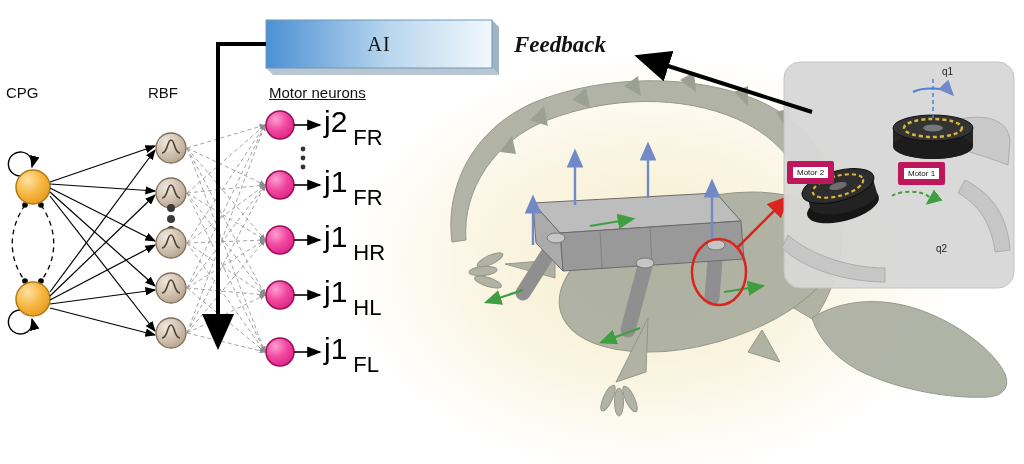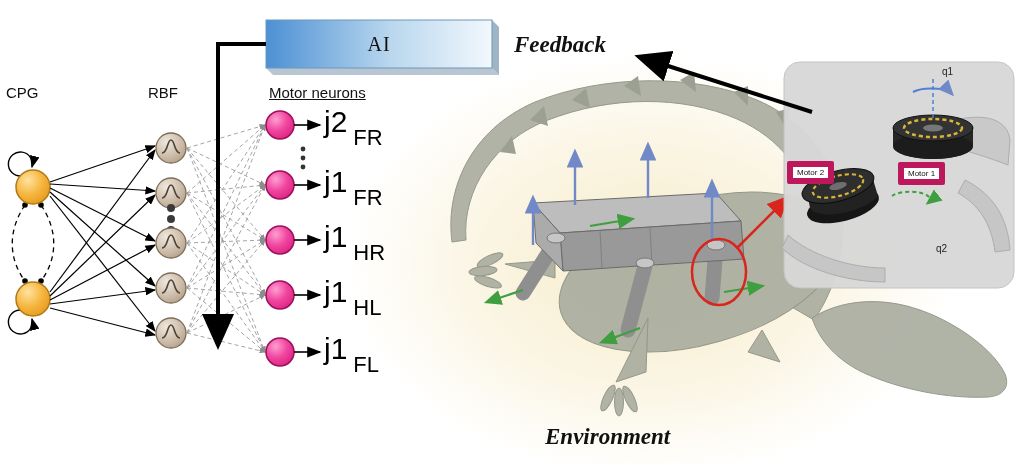--- a/index.html
+++ b/index.html
@@ -283,20 +283,19 @@
 <div class="txt colhead" style="left:269px;top:84px;text-decoration:underline;">Motor neurons</div>
 
 <div class="jrow" style="top:105px;"><span class="jmain">j2</span><span class="jsub">FR</span></div>
 <div class="jrow" style="top:165px;"><span class="jmain">j1</span><span class="jsub">FR</span></div>
 <div class="jrow" style="top:220px;"><span class="jmain">j1</span><span class="jsub">HR</span></div>
 <div class="jrow" style="top:275px;"><span class="jmain">j1</span><span class="jsub">HL</span></div>
 <div class="jrow" style="top:332px;"><span class="jmain">j1</span><span class="jsub">FL</span></div>
 
 <div class="txt ai-label">AI</div>
 <div class="txt serifbi" style="left:514px;top:20px;">Feedback</div>
-<div class="txt serifbi" style="left:545px;top:412px;">Environment</div>
 
 <div class="txt tinylbl" style="left:942px;top:66px;text-align:center;">q1</div>
 <div class="txt tinylbl" style="left:936px;top:204px;margin-top:39px;">q2</div>
 <div class="motorlbl" style="left:898px;top:162px;">Motor 1</div>
 <div class="motorlbl" style="left:787px;top:161px;">Motor 2</div>
 
 </div>
 
 </body></html>

